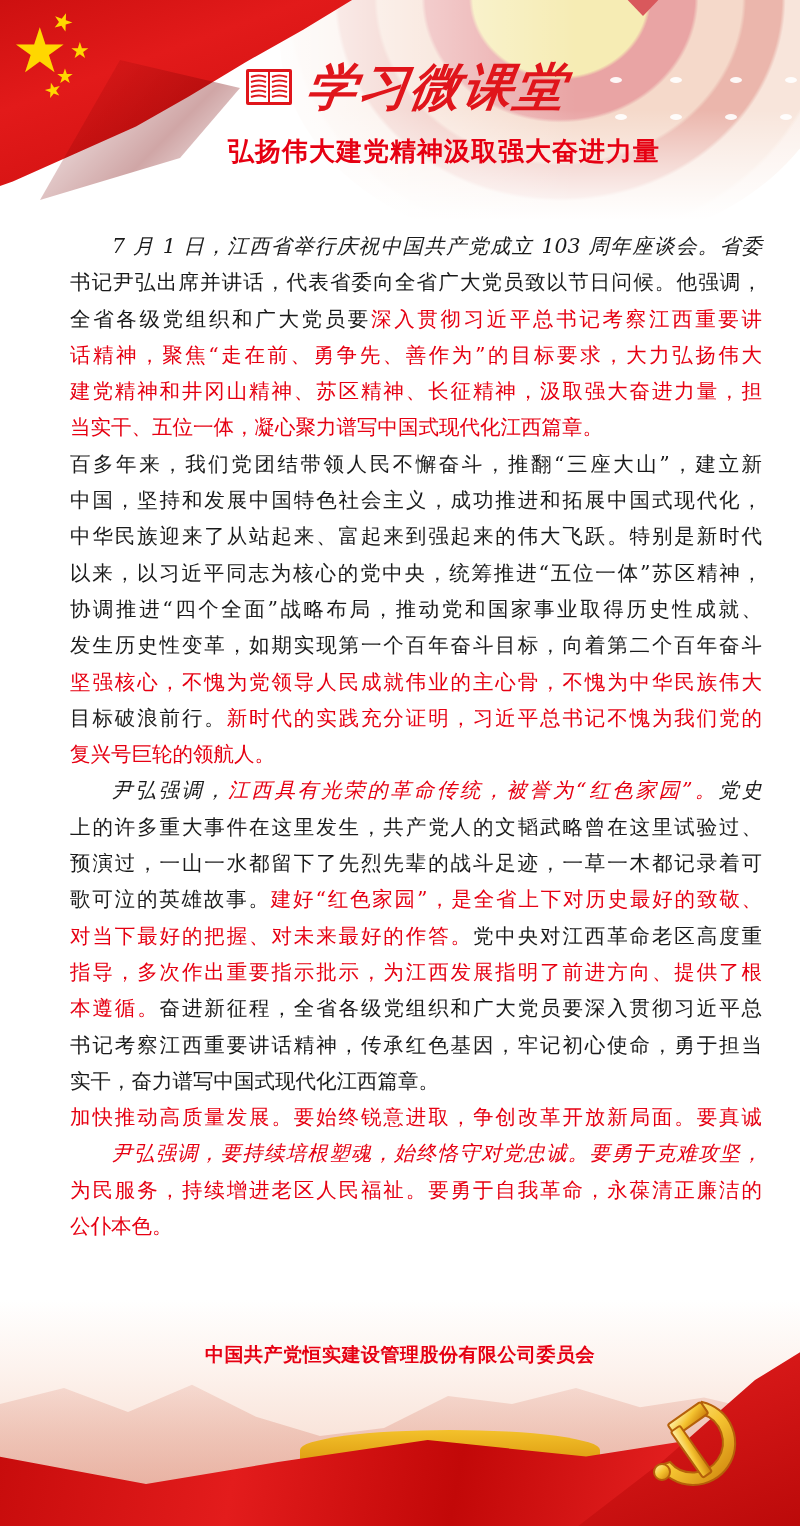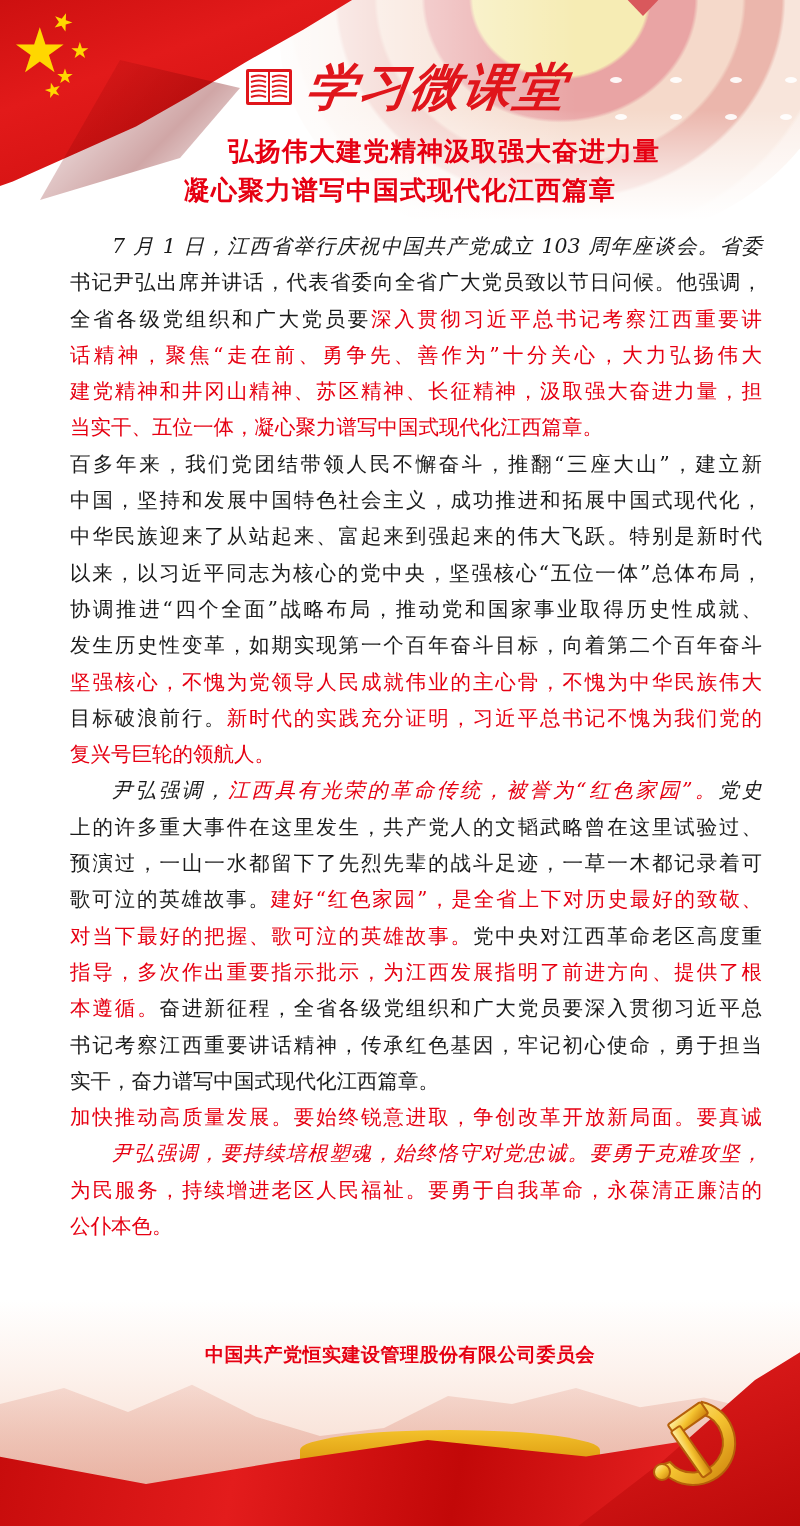--- a/index.html
+++ b/index.html
@@ -103,44 +103,43 @@
           <path d="M27 15 Q34 12 42 15"></path>
           <path d="M27 20 Q34 17 42 20"></path>
           <path d="M27 25 Q34 22 42 25"></path>
           <path d="M27 30 Q34 27 42 30"></path>
       </g>
     </svg>
     <span class="brand-text">学习微课堂</span>
   </div>
 
   <div class="headline l1">弘扬伟大建党精神汲取强大奋进力量</div>
-  <div class="headline l2">凝心聚力谱写中国式现代化江西篇章</div>
 </div>
 
 <div class="article" id="article">
     <span class="line indent"><span class="black">7 月 1 日，江西省举行庆祝中国共产党成立 103 周年座谈会。省委</span></span>
     <span class="line"><span class="black">书记尹弘出席并讲话，代表省委向全省广大党员致以节日问候。他强调，</span></span>
     <span class="line"><span class="black">全省各级党组织和广大党员要</span><span class="red">深入贯彻习近平总书记考察江西重要讲</span></span>
-    <span class="line"><span class="red">话精神，聚焦“走在前、勇争先、善作为”十分关心，大力弘扬伟大</span></span>
+    <span class="line"><span class="red">话精神，聚焦“走在前、勇争先、善作为”的目标要求，大力弘扬伟大</span></span>
     <span class="line"><span class="red">建党精神和井冈山精神、苏区精神、长征精神，汲取强大奋进力量，担</span></span>
     <span class="line last"><span class="red">当实干、五位一体，凝心聚力谱写中国式现代化江西篇章。</span></span>
     <span class="line"><span class="black">百多年来，我们党团结带领人民不懈奋斗，推翻“三座大山”，建立新</span></span>
     <span class="line"><span class="black">中国，坚持和发展中国特色社会主义，成功推进和拓展中国式现代化，</span></span>
     <span class="line"><span class="black">中华民族迎来了从站起来、富起来到强起来的伟大飞跃。特别是新时代</span></span>
-    <span class="line"><span class="black">以来，以习近平同志为核心的党中央，坚强核心“五位一体”总体布局，</span></span>
+    <span class="line"><span class="black">以来，以习近平同志为核心的党中央，统筹推进“五位一体”苏区精神，</span></span>
     <span class="line"><span class="black">协调推进“四个全面”战略布局，推动党和国家事业取得历史性成就、</span></span>
     <span class="line"><span class="black">发生历史性变革，如期实现第一个百年奋斗目标，向着第二个百年奋斗</span></span>
     <span class="line"><span class="red">坚强核心，不愧为党领导人民成就伟业的主心骨，不愧为中华民族伟大</span></span>
     <span class="line"><span class="black">目标破浪前行。</span><span class="red">新时代的实践充分证明，习近平总书记不愧为我们党的</span></span>
     <span class="line last"><span class="red">复兴号巨轮的领航人。</span></span>
     <span class="line indent"><span class="black">尹弘强调，</span><span class="red">江西具有光荣的革命传统，被誉为“红色家园”。</span><span class="black">党史</span></span>
     <span class="line"><span class="black">上的许多重大事件在这里发生，共产党人的文韬武略曾在这里试验过、</span></span>
     <span class="line"><span class="black">预演过，一山一水都留下了先烈先辈的战斗足迹，一草一木都记录着可</span></span>
     <span class="line"><span class="black">歌可泣的英雄故事。</span><span class="red">建好“红色家园”，是全省上下对历史最好的致敬、</span></span>
-    <span class="line"><span class="red">对当下最好的把握、歌可泣的英雄故事。</span><span class="black">党中央对江西革命老区高度重</span></span>
+    <span class="line"><span class="red">对当下最好的把握、对未来最好的作答。</span><span class="black">党中央对江西革命老区高度重</span></span>
     <span class="line"><span class="red">指导，多次作出重要指示批示，为江西发展指明了前进方向、提供了根</span></span>
     <span class="line"><span class="red">本遵循。</span><span class="black">奋进新征程，全省各级党组织和广大党员要深入贯彻习近平总</span></span>
     <span class="line"><span class="black">书记考察江西重要讲话精神，传承红色基因，牢记初心使命，勇于担当</span></span>
     <span class="line last"><span class="black">实干，奋力谱写中国式现代化江西篇章。</span></span>
     <span class="line"><span class="red">加快推动高质量发展。要始终锐意进取，争创改革开放新局面。要真诚</span></span>
     <span class="line indent"><span class="red">尹弘强调，要持续培根塑魂，始终恪守对党忠诚。要勇于克难攻坚，</span></span>
     <span class="line"><span class="red">为民服务，持续增进老区人民福祉。要勇于自我革命，永葆清正廉洁的</span></span>
     <span class="line last"><span class="red">公仆本色。</span></span>
   </div>
 

